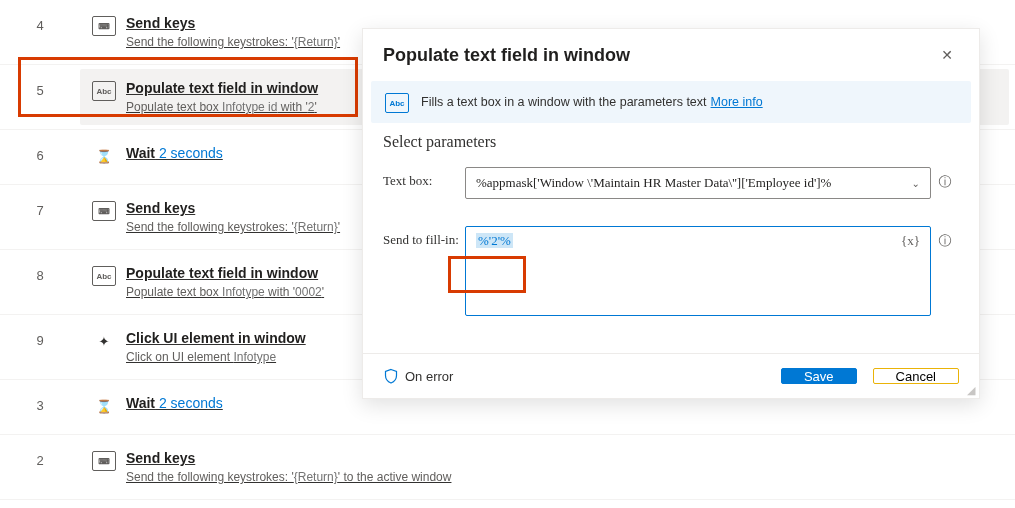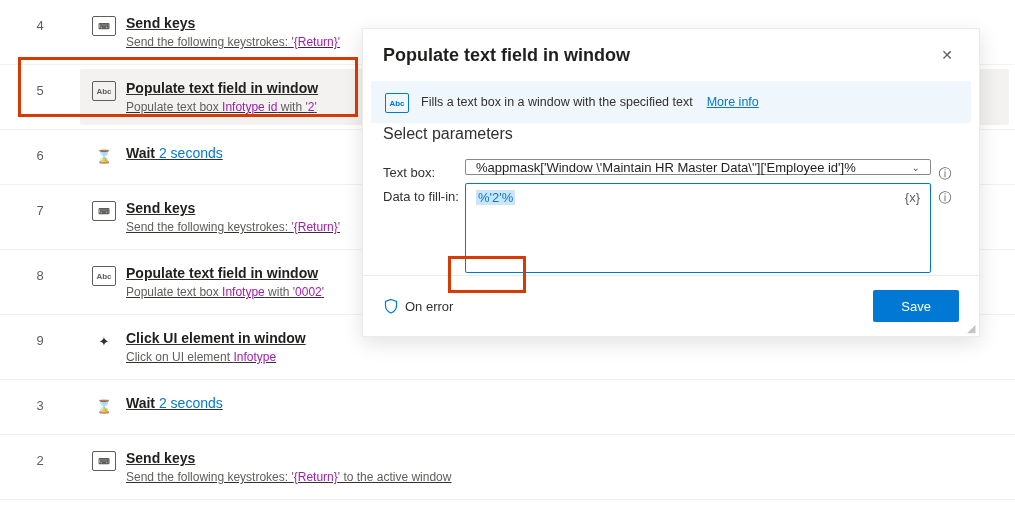--- a/index.html
+++ b/index.html
@@ -7,48 +7,48 @@
   .flow{position:absolute;left:0;top:0;width:1015px;}
   .step{display:flex;align-items:flex-start;border-bottom:1px solid #f3f2f1;min-height:55px;}
   .step-num{width:80px;display:flex;align-items:center;justify-content:center;color:#605e5c;font-size:13px;padding-top:18px;}
   .step-body{flex:1;display:flex;align-items:flex-start;padding:10px 12px;margin:4px 6px 4px 0;border-radius:2px;}
   .step.selected .step-body{background:#f3f2f1;}
   .step-icon{width:24px;height:20px;margin-right:10px;display:flex;align-items:center;justify-content:center;font-size:13px;margin-top:2px;}
   .step-icon.box{border:1px solid #605e5c;border-radius:2px;font-size:8px;padding:1px 2px;font-weight:600;color:#605e5c;}
   .step-text{flex:1;text-decoration:underline;}
   .step-title{font-weight:600;font-size:14px;color:#201f1e;line-height:18px;}
   .step-sub{font-size:12px;color:#605e5c;line-height:16px;margin-top:2px;}
-  .step-sub span.var{color:#a21caf;}
+  .step-sub span.var{color:#737373;}
   .highlight-box{position:absolute;border:3px solid #d83b01;pointer-events:none;}
   .hl-step{left:18px;top:57px;width:340px;height:60px;}
   
   .dialog{position:absolute;left:362px;top:28px;width:618px;background:#fff;border:1px solid #edebe9;box-shadow:0 6px 20px rgba(0,0,0,0.12);}
   .dlg-head{display:flex;align-items:center;justify-content:space-between;padding:14px 20px;}
   .dlg-title{font-size:18px;font-weight:600;color:#201f1e;}
   .close{font-size:14px;color:#605e5c;width:24px;height:24px;display:flex;align-items:center;justify-content:center;cursor:pointer;}
   .banner{background:#eff6fc;margin:0 8px;padding:10px 14px;display:flex;align-items:center;font-size:12.5px;color:#323130;border-radius:2px;}
   .banner .step-icon.box{border-color:#0078d4;color:#0078d4;margin-right:12px;}
-  .banner a{color:#0078d4;text-decoration:underline;margin-left:14px;}
-  .section{padding:2px 20px;}
+  .banner a{color:#0078d4;text-decoration:underline;margin-left:4px;}
+  .section{padding:10px 20px;font-family:Liberation Serif, serif;}
   .section-title{font-size:16px;color:#323130;margin-bottom:16px;}
-  .param-row{display:flex;align-items:flex-start;margin-bottom:0;}
+  .param-row{display:flex;align-items:flex-start;margin-bottom:27px;}
   .param-label{width:82px;font-size:13px;color:#323130;padding-top:6px;}
   .param-field{flex:1;}
   .param-info{width:28px;display:flex;align-items:center;justify-content:center;padding-top:6px;color:#605e5c;font-size:13px;}
-  .combo{display:flex;align-items:center;border:1px solid #8a8886;border-radius:2px;height:16px;padding:0 10px;background:#fff;justify-content:space-between;}
+  .combo{display:flex;align-items:center;border:1px solid #8a8886;border-radius:2px;height:32px;padding:0 10px;background:#fff;justify-content:space-between;}
   .combo span.txt{flex:1;font-size:13px;color:#201f1e;white-space:nowrap;overflow:hidden;}
   .combo .chev{font-size:10px;color:#605e5c;margin-left:6px;}
   .textarea{border:1px solid #0078d4;border-radius:2px;height:90px;padding:6px 10px;background:#fff;position:relative;font-size:13px;}
   .textarea .val{background:#cde6f7;color:#0078d4;padding:0 2px;}
   .textarea .fx{position:absolute;right:10px;top:6px;color:#605e5c;font-size:13px;}
   .hl-text{left:448px;top:256px;width:78px;height:37px;}
   .dlg-foot{display:flex;align-items:center;border-top:1px solid #edebe9;padding:14px 20px;gap:16px;}
   .onerr{display:flex;align-items:center;gap:6px;color:#323130;font-size:13px;flex:1;}
   .shield{width:16px;height:16px;}
-  .btn{height:32px;padding:0 22px;border:6px solid #eab308;background:#fff;border-radius:2px;font-size:13px;cursor:pointer;}
+  .btn{height:16px;padding:0 22px;border:1px solid #eab308;background:#fff;border-radius:2px;font-size:13px;cursor:pointer;}
   .btn.primary{background:#0078d4;border-color:#0078d4;color:#fff;}
   .resize{position:absolute;right:2px;bottom:2px;width:10px;height:10px;color:#c8c6c4;font-size:11px;line-height:8px;}
 </style>
 </head>
 <body>
 
 <div class="flow" id="flow">
     <div class="step">
       <div class="step-num">4</div>
       <div class="step-body">
@@ -135,53 +135,54 @@
 
 <div class="highlight-box hl-step"></div>
 
 <div class="dialog">
   <div class="dlg-head">
     <div class="dlg-title">Populate text field in window</div>
     <div class="close">✕</div>
   </div>
   <div class="banner">
     <span class="step-icon box">Abc</span>
-    <span>Fills a text box in a window with the specified text</span>
+    <span>Fills a text box in a window with the parameters text</span>
     <a href="#">More info</a>
   </div>
   <div class="section">
     <div class="section-title">Select parameters</div>
 
     <div class="param-row">
       <div class="param-label">Text box:</div>
       <div class="param-field">
         <div class="combo">
           <span class="txt">%appmask['Window \'Maintain HR Master Data\'']['Employee id']%</span>
           <span class="chev">⌄</span>
         </div>
       </div>
       <div class="param-info">ⓘ</div>
     </div>
 
     <div class="param-row">
-      <div class="param-label">Data to fill-in:</div>
+      <div class="param-label">Send to fill-in:</div>
       <div class="param-field">
         <div class="textarea">
           <span class="val">%'2'%</span>
           <span class="fx">{x}</span>
         </div>
       </div>
       <div class="param-info">ⓘ</div>
     </div>
   </div>
   <div class="dlg-foot">
     <div class="onerr">
       <svg class="shield" viewBox="0 0 16 16">
           <path fill="none" stroke="#0078d4" stroke-width="1.2" d="M8 1.5l5.5 2v4c0 4-3 6.5-5.5 7.5C5.5 14 2.5 11.5 2.5 7.5v-4L8 1.5z"></path>
         </svg>
       <span>On error</span>
     </div>
     <button class="btn primary">Save</button>
+    <button class="btn">Cancel</button>
   </div>
   <div class="resize">◢</div>
 </div>
 
 <div class="highlight-box hl-text"></div>
 
 </body></html>

